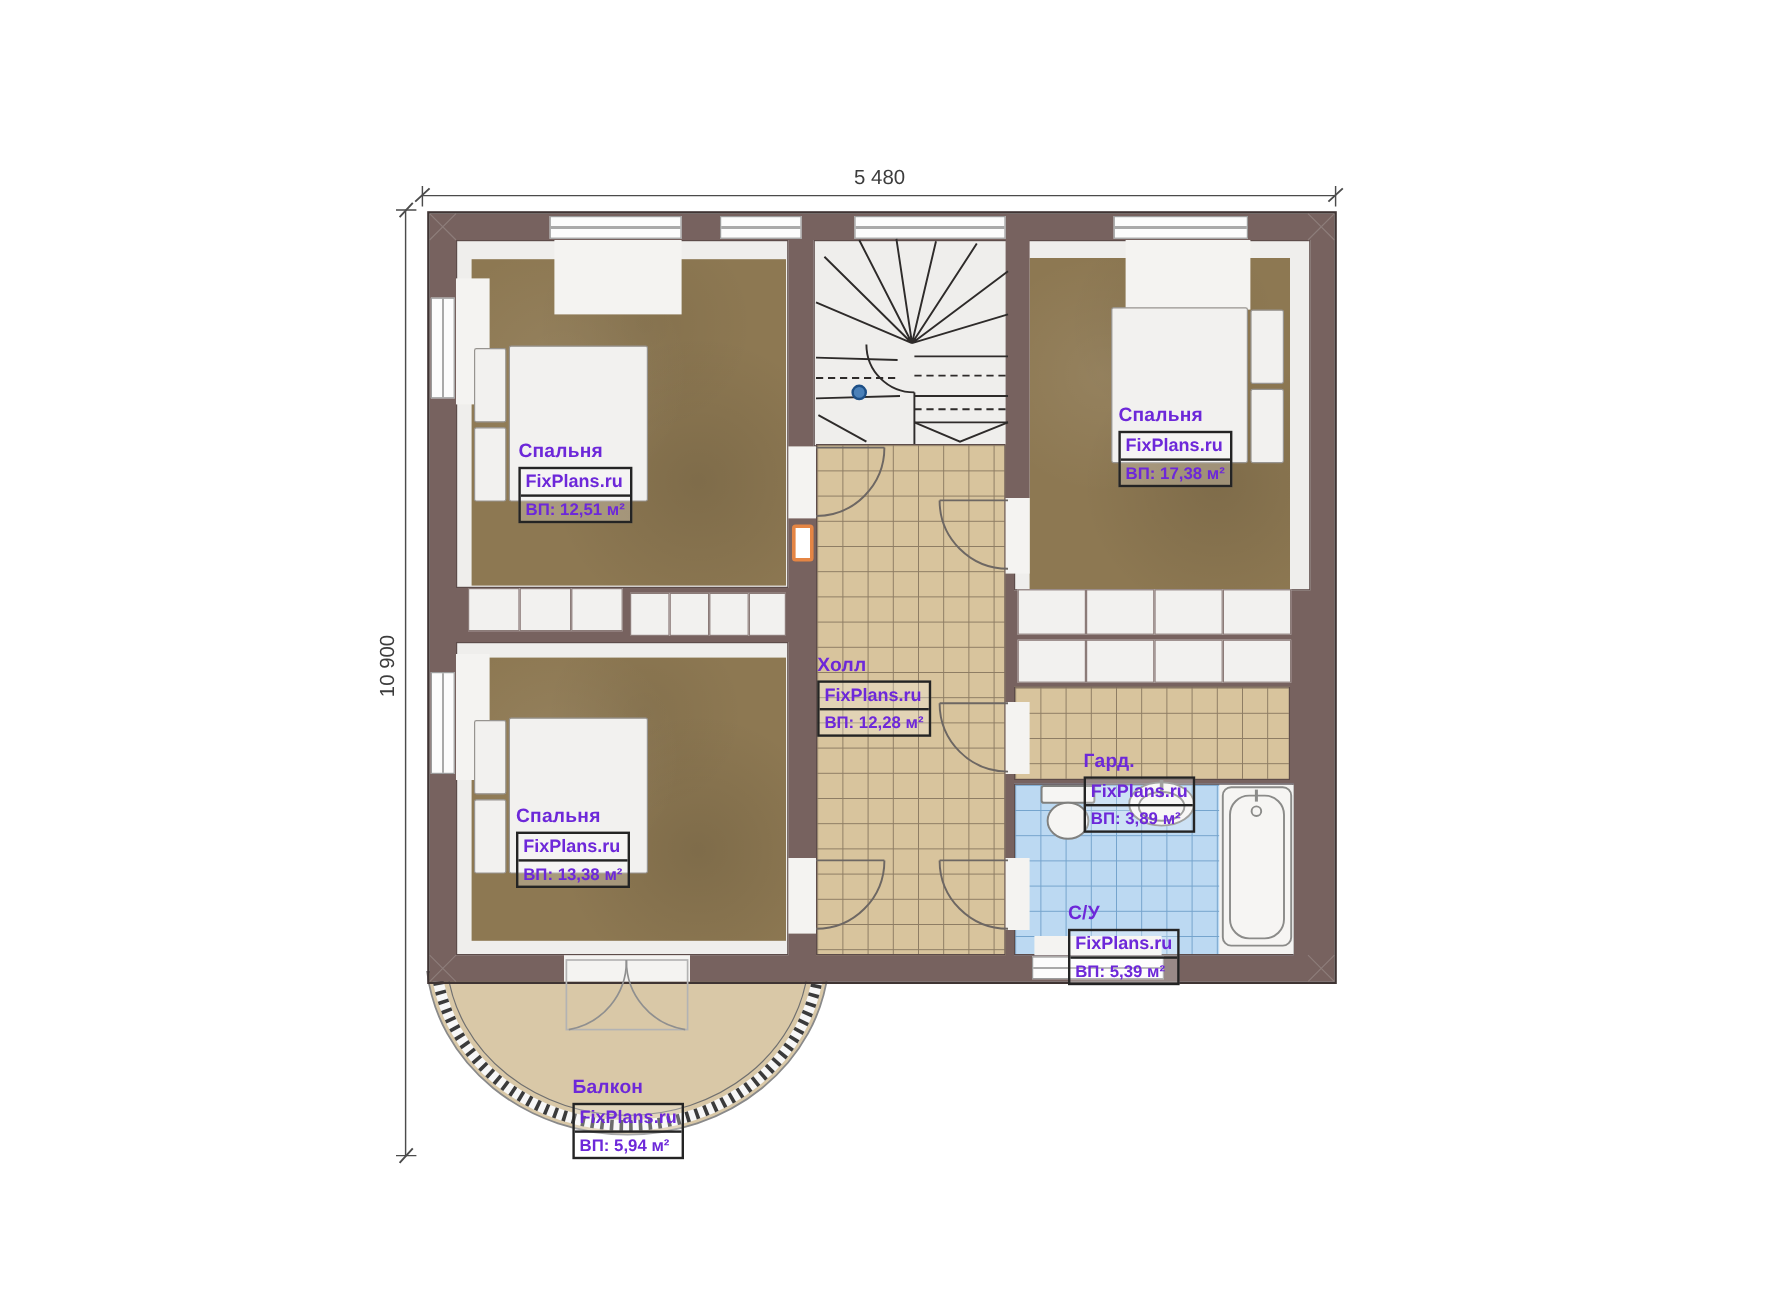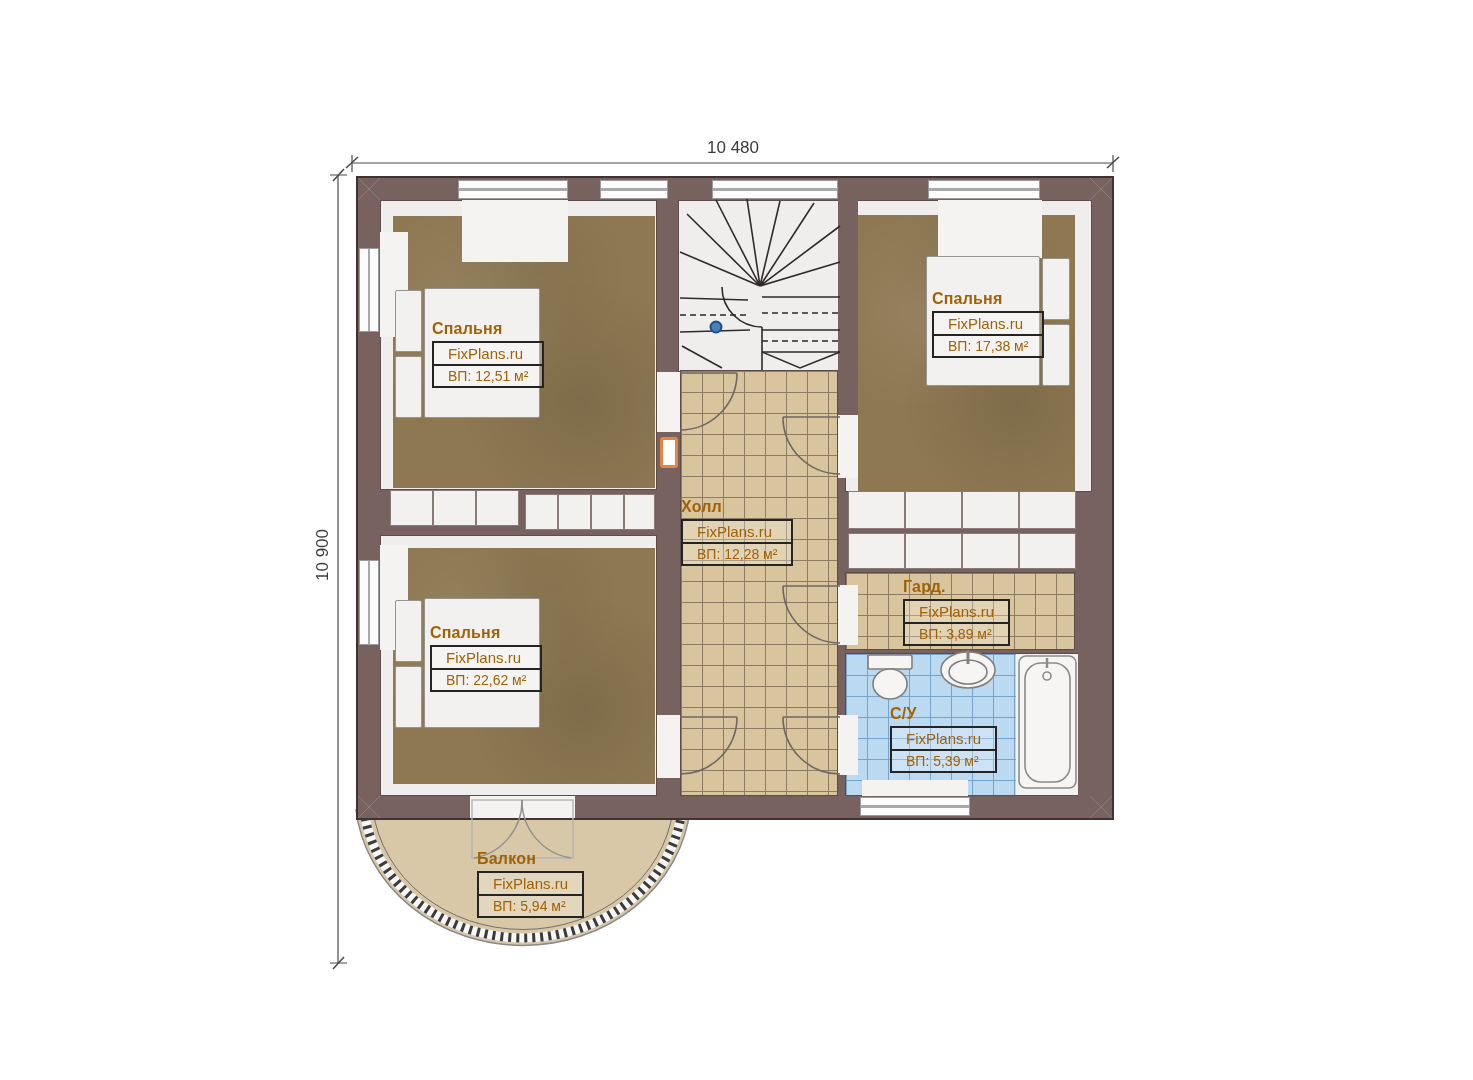--- a/index.html
+++ b/index.html
@@ -25,24 +25,24 @@
   .white{background:#f4f3f1;}
   .window-h{background:linear-gradient(to bottom,transparent 44%,#a9a9a9 44%,#a9a9a9 56%,transparent 56%),#fcfcfc;
             border:1px solid #9b9b9b;box-sizing:border-box;}
   .window-v{background:linear-gradient(to right,transparent 44%,#a9a9a9 44%,#a9a9a9 56%,transparent 56%),#fcfcfc;
             border:1px solid #9b9b9b;box-sizing:border-box;}
   .furn{background:#f2f1ef;border:1.5px solid #979490;box-sizing:border-box;border-radius:2px;}
   .cell{background:#f2f1ef;border:1px solid #8b7b78;box-sizing:border-box;}
   .doorgap{background:#f4f3f1;}
   .radiator{border:3px solid #e58544;background:#fff;border-radius:3px;box-sizing:border-box;}
   
-  .room-label{position:absolute;z-index:30;color:#a16207;}
+  .room-label{position:absolute;z-index:30;color:#6d28d9;margin-top:48px;}
   .room-name{font-weight:bold;font-size:16px;letter-spacing:.2px;margin-bottom:3px;}
   .label-box{display:inline-block;border:2px solid #242424;background:rgba(255,255,255,.25);}
-  .label-box .row{padding:2px 14px;font-size:15px;white-space:nowrap;}
+  .label-box .row{padding:2px 4px;font-size:15px;white-space:nowrap;font-weight:bold;}
   .label-box .row + .row{border-top:2px solid #242424;font-size:14px;}
   .dim-text{position:absolute;z-index:30;font-size:17px;color:#3c3c3c;}
   svg{position:absolute;left:0;top:0;}
 </style>
 </head>
 <body>
 
 <div id="canvas">
 
   <svg width="1473" height="1080" style="z-index:1">
@@ -175,21 +175,21 @@
     <g stroke="#4b4b4b" stroke-width="1.2">
       <path d="M352 163 L1113 163"></path>
       <path d="M352 155 L352 172 M1113 155 L1113 172"></path>
       <path d="M346 168 L358 157 M1107 168 L1119 157" stroke-width="1.6"></path>
       <path d="M338 175 L338 963"></path>
       <path d="M330 175 L347 175 M330 963 L347 963"></path>
       <path d="M333 181 L344 169 M333 969 L344 957" stroke-width="1.6"></path>
     </g>
   </svg>
 
-  <div class="dim-text" style="left:688px;top:138px;width:90px;text-align:center;">10 480</div>
+  <div class="dim-text" style="left:688px;top:138px;width:90px;text-align:center;">5 480</div>
   <div class="dim-text" style="left:288px;top:545px;width:70px;text-align:center;transform:rotate(-90deg);">10 900</div>
 
   <div class="room-label" style="left:432px;top:320px;">
     <div class="room-name">Спальня</div>
     <div class="label-box">
       <div class="row">FixPlans.ru</div>
       <div class="row">ВП: 12,51 м²</div>
     </div>
   </div>
 
@@ -198,21 +198,21 @@
     <div class="label-box">
       <div class="row">FixPlans.ru</div>
       <div class="row">ВП: 17,38 м²</div>
     </div>
   </div>
 
   <div class="room-label" style="left:430px;top:624px;">
     <div class="room-name">Спальня</div>
     <div class="label-box">
       <div class="row">FixPlans.ru</div>
-      <div class="row">ВП: 22,62 м²</div>
+      <div class="row">ВП: 13,38 м²</div>
     </div>
   </div>
 
   <div class="room-label" style="left:681px;top:498px;">
     <div class="room-name">Холл</div>
     <div class="label-box">
       <div class="row">FixPlans.ru</div>
       <div class="row">ВП: 12,28 м²</div>
     </div>
   </div>

